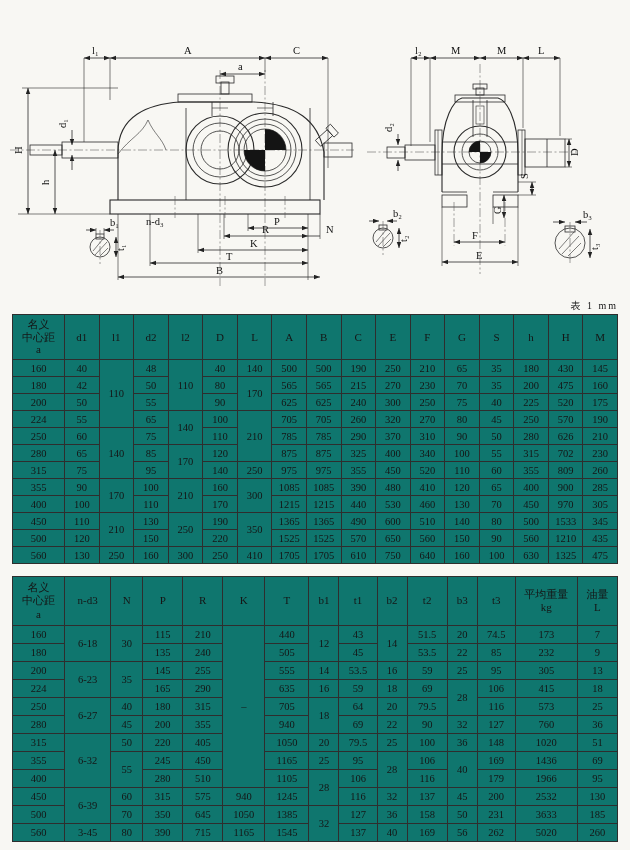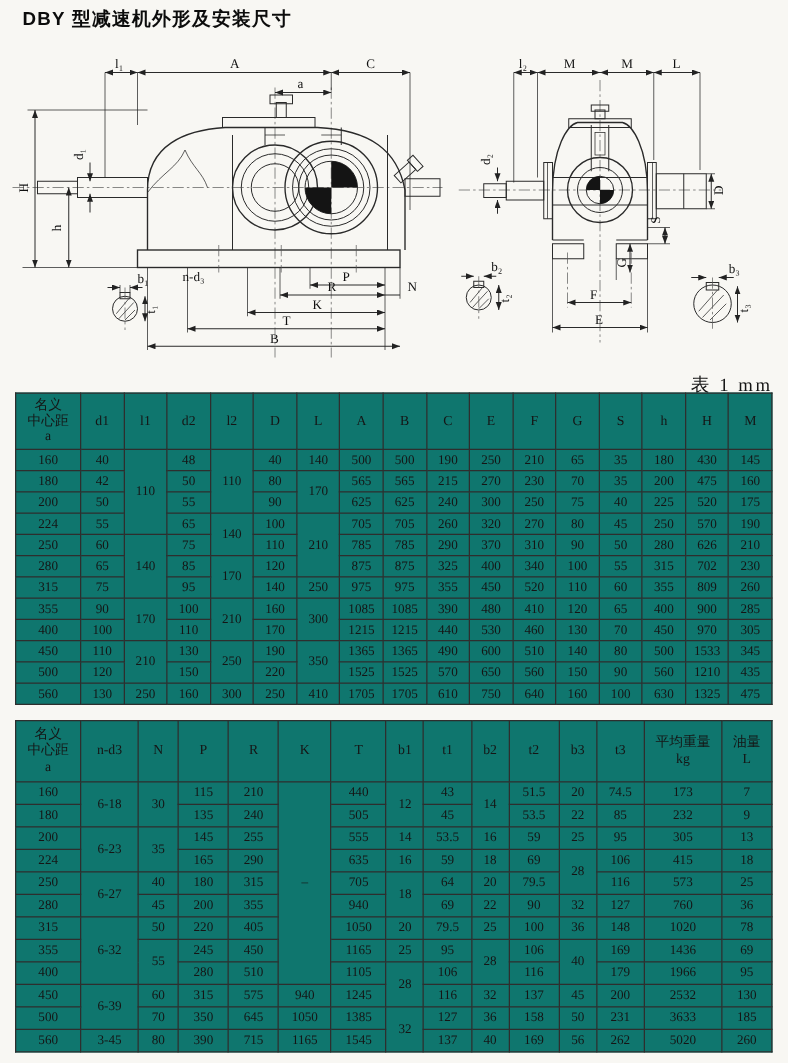--- a/index.html
+++ b/index.html
@@ -1,21 +1,21 @@
 <!DOCTYPE html>
 <html><head>
 <meta charset="utf-8">
 <style>
   html,body{margin:0;padding:0;}
   body{width:630px;height:850px;background:#f8f7f3;overflow:hidden;
        font-family:"Liberation Serif",serif;color:#151515;}
   .page{position:relative;width:630px;height:850px;}
   .title{position:absolute;left:18px;top:6px;font-family:"Liberation Sans",sans-serif;
          font-weight:bold;font-size:15px;letter-spacing:1px;color:#0c0c0c;}
-  .tnote{position:absolute;right:12px;top:299px;font-size:15px;letter-spacing:2px;}
+  .tnote{position:absolute;right:12px;top:299px;font-size:10px;letter-spacing:2px;}
   svg{position:absolute;}
   #dl{left:2px;top:42px;}
   #dr{left:362px;top:42px;}
   .ln{fill:none;stroke:#2a2a2a;stroke-width:1.1;}
   .md{fill:none;stroke:#2a2a2a;stroke-width:0.8;}
   .thin{fill:none;stroke:#2a2a2a;stroke-width:0.6;}
   .cl{fill:none;stroke:#555;stroke-width:0.55;stroke-dasharray:9 2.5 2 2.5;}
   .blk{fill:#141414;stroke:none;}
   .dl{font-family:"Liberation Serif",serif;font-size:10.5px;fill:#111;}
   table{position:absolute;border-collapse:collapse;table-layout:fixed;
@@ -33,21 +33,20 @@
   #t2 col.c4{width:40px}#t2 col.c5{width:42px}#t2 col.c6{width:44px}
   #t2 col.c7{width:30px}#t2 col.c8{width:38px}#t2 col.c9{width:30px}
   #t2 col.c10{width:40px}#t2 col.c11{width:30px}#t2 col.c12{width:38px}
   #t2 col.c13{width:62px}#t2 col.c14{width:40px}
 </style>
 </head>
 <body>
 
 <div class="page">
 
-  <div class="title">DBY 型减速机外形及安装尺寸</div>
 
   <svg id="dl" width="358" height="262" viewBox="0 0 358 262">
     <defs>
       <marker id="ar" orient="auto-start-reverse" markerWidth="9" markerHeight="7" refX="8" refY="3">
         <path d="M0,0 L8,3 L0,6 Z" fill="#222"></path>
       </marker>
     </defs>
 
     <g>
       <line class="cl" x1="8" y1="108" x2="352" y2="108"></line>
@@ -691,21 +690,21 @@
           <td>220</td>
           <td>405</td>
           <td>1050</td>
           <td>20</td>
           <td>79.5</td>
           <td>25</td>
           <td>100</td>
           <td>36</td>
           <td>148</td>
           <td>1020</td>
-          <td>78</td>
+          <td>51</td>
         </tr>
         <tr>
           <td>355</td>
           <td rowspan="2">55</td>
           <td>245</td>
           <td>450</td>
           <td>1165</td>
           <td>25</td>
           <td>95</td>
           <td rowspan="2">28</td>

